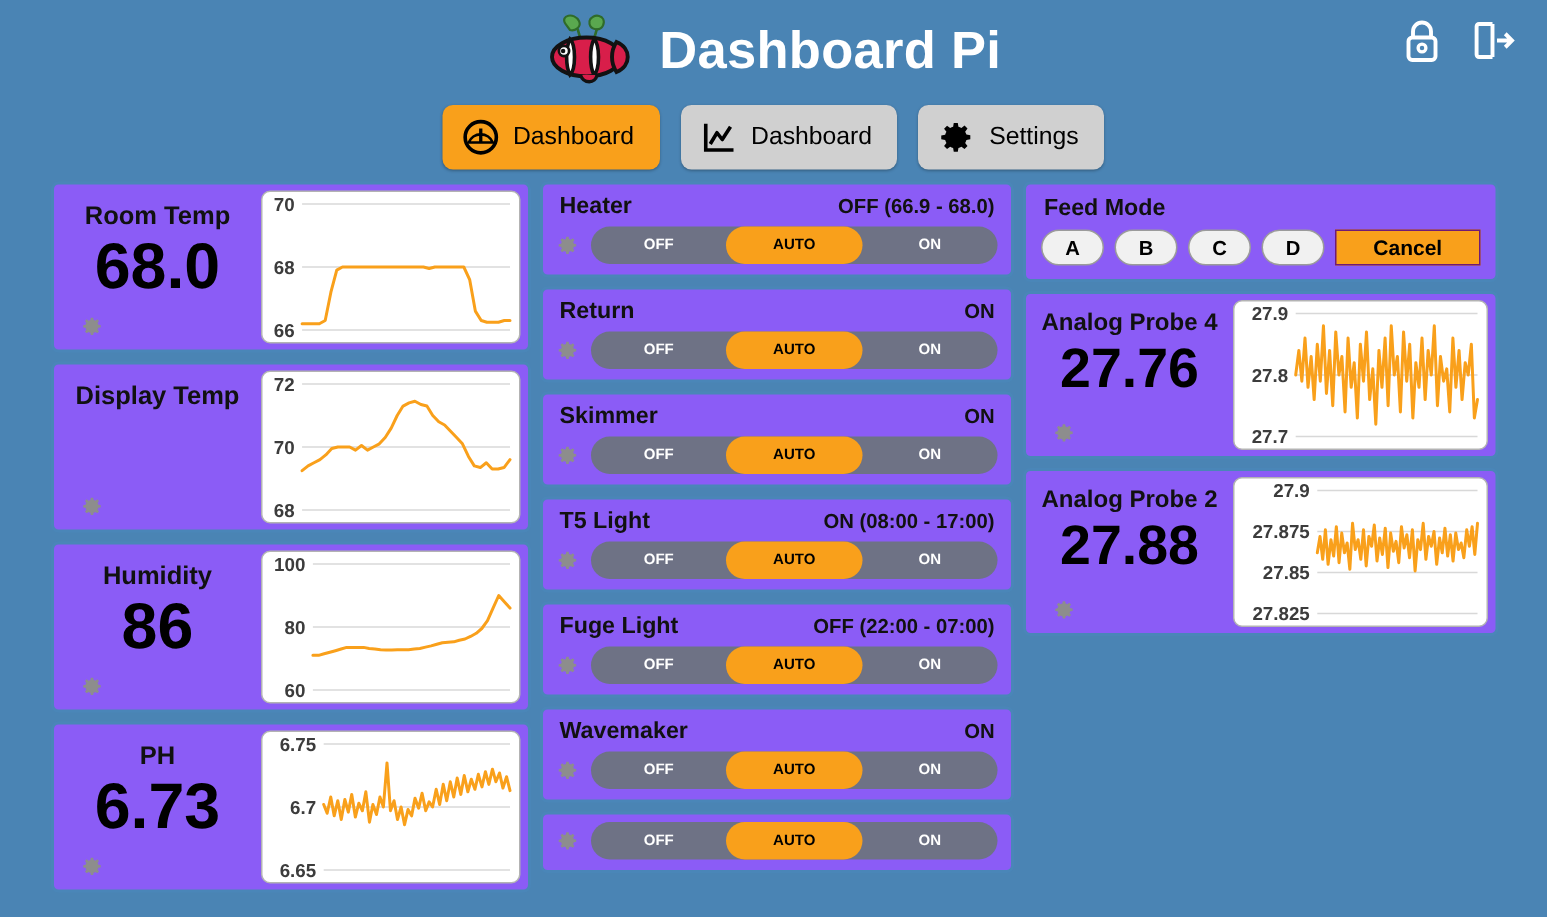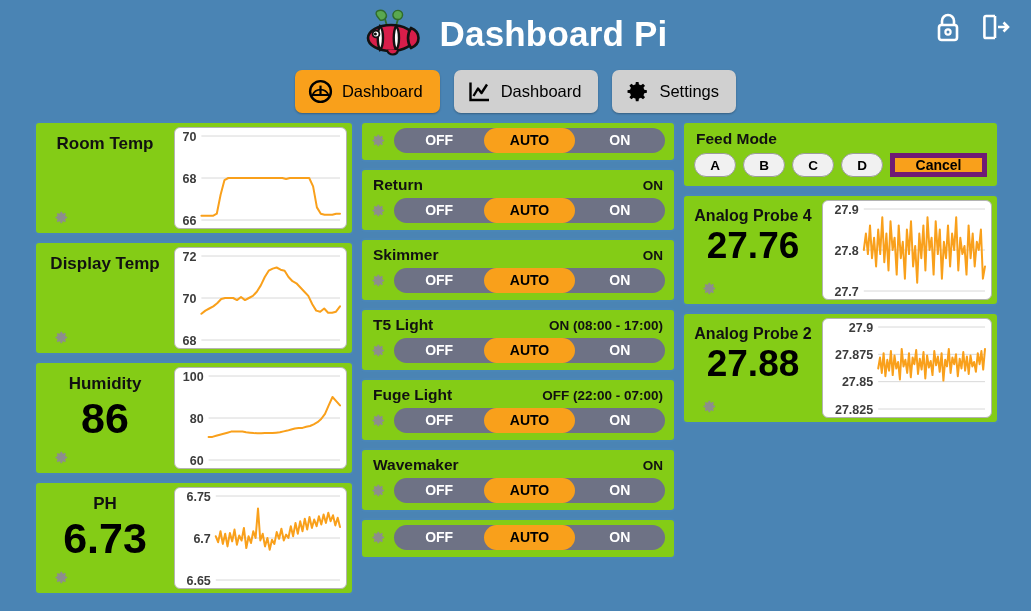--- a/index.html
+++ b/index.html
@@ -54,21 +54,21 @@
     display: flex;
     gap: 6px;
     padding: 8px 30px 0 34px;
   }
   .col { display: flex; flex-direction: column; gap: 6px; }
   .col-left   { width: 320px; }
   .col-mid    { width: 316px; }
   .col-right  { width: 317px; }
 
   .panel {
-    background: #84cc16;
+    background: #8b5cf6;
     border: 2px solid #4a86b8;
     border-radius: 5px;
     position: relative;
   }
 
   
   .sensor {
     display: flex;
     align-items: stretch;
     padding: 4px 5px 4px 4px;
@@ -112,21 +112,21 @@
     display: flex;
     background: #6e7285;
     border-radius: 13px;
     height: 25px;
     align-items: center;
     padding: 0;
   }
   .seg {
     flex: 1;
     text-align: center;
-    font-size: 14px;
+    font-size: 10px;
     font-weight: bold;
     color: #ffffff;
     line-height: 25px;
     border-radius: 13px;
     cursor: pointer;
     user-select: none;
   }
   .seg.on { background: #f9a01b; color: #000; }
 
   
@@ -138,21 +138,21 @@
     background: #f1f1f1;
     border: 1px solid #9b9b9b;
     border-radius: 12px;
     font-size: 13.5px; font-weight: bold; color: #000;
     display: flex; align-items: center; justify-content: center;
     cursor: pointer;
   }
   .feed-cancel {
     flex: 1; height: 24px;
     background: #f9a01b;
-    border: 5px solid #701a75;
+    border: 1px solid #701a75;
     border-radius: 0;
     font-size: 14px; font-weight: bold; color: #000;
     display: flex; align-items: center; justify-content: center;
     cursor: pointer;
   }
 
   
   .probe { height: 112px; }
   .probe .sensor-left { width: 130px; }
   .probe .sensor-name { font-size: 16px; }
@@ -227,20 +227,21 @@
   </div>
 </div>
 
 <div class="content">
 
   <div class="col col-left">
 
     <div class="panel sensor">
       <div class="sensor-left">
         <div class="sensor-name">Room Temp</div>
+        <div class="sensor-value">68.0</div>
         <span class="gear-btn">
           <svg width="15" height="15" viewBox="0 0 24 24">
               <path fill="#8d8d8d" d="M12 8.2a3.8 3.8 0 1 0 0 7.6 3.8 3.8 0 0 0 0-7.6zm9 5.1v-2.6l-2.5-.4a6.9 6.9 0 0 0-.8-1.9l1.5-2-1.9-1.9-2 1.5a6.9 6.9 0 0 0-1.9-.8L13 2.8h-2.6l-.4 2.5a6.9 6.9 0 0 0-1.9.8l-2-1.5L4.2 6.5l1.5 2a6.9 6.9 0 0 0-.8 1.9l-2.5.4V13.3l2.5.4c.2.7.5 1.3.8 1.9l-1.5 2 1.9 1.9 2-1.5c.6.4 1.2.6 1.9.8l.4 2.5H13l.4-2.5c.7-.2 1.3-.4 1.9-.8l2 1.5 1.9-1.9-1.5-2c.4-.6.6-1.2.8-1.9l2.5-.4z"></path>
             </svg>
         </span>
       </div>
       <div class="chart-box">
           <svg viewBox="0 0 171 100" preserveAspectRatio="none">
             <line x1="26.4" y1="92" x2="165" y2="92" stroke="#d8d8d8" stroke-width="1"></line>
             <line x1="26.4" y1="50" x2="165" y2="50" stroke="#d8d8d8" stroke-width="1"></line>
@@ -318,20 +319,24 @@
             <text x="35.8" y="54.5" text-anchor="end" font-family="Liberation Sans, sans-serif" font-size="12.5" font-weight="bold" fill="#3c3c3c">6.7</text>
             <text x="35.8" y="12.5" text-anchor="end" font-family="Liberation Sans, sans-serif" font-size="12.5" font-weight="bold" fill="#3c3c3c">6.75</text>
           </svg>
         </div>
     </div>
 
   </div>
 
   <div class="col col-mid">
       <div class="panel outlet">
+        <div class="outlet-head">
+          <span class="outlet-name">Heater</span>
+          <span class="outlet-status">OFF (66.9 - 68.0)</span>
+        </div>
         <div class="outlet-ctl">
           <span style="line-height:0;cursor:pointer"><svg width="15" height="15" viewBox="0 0 24 24">
               <path fill="#8d8d8d" d="M12 8.2a3.8 3.8 0 1 0 0 7.6 3.8 3.8 0 0 0 0-7.6zm9 5.1v-2.6l-2.5-.4a6.9 6.9 0 0 0-.8-1.9l1.5-2-1.9-1.9-2 1.5a6.9 6.9 0 0 0-1.9-.8L13 2.8h-2.6l-.4 2.5a6.9 6.9 0 0 0-1.9.8l-2-1.5L4.2 6.5l1.5 2a6.9 6.9 0 0 0-.8 1.9l-2.5.4V13.3l2.5.4c.2.7.5 1.3.8 1.9l-1.5 2 1.9 1.9 2-1.5c.6.4 1.2.6 1.9.8l.4 2.5H13l.4-2.5c.7-.2 1.3-.4 1.9-.8l2 1.5 1.9-1.9-1.5-2c.4-.6.6-1.2.8-1.9l2.5-.4z"></path>
             </svg></span>
           <div class="toggle">
             <div class="seg">OFF</div>
             <div class="seg on">AUTO</div>
             <div class="seg">ON</div>
           </div>
         </div>

